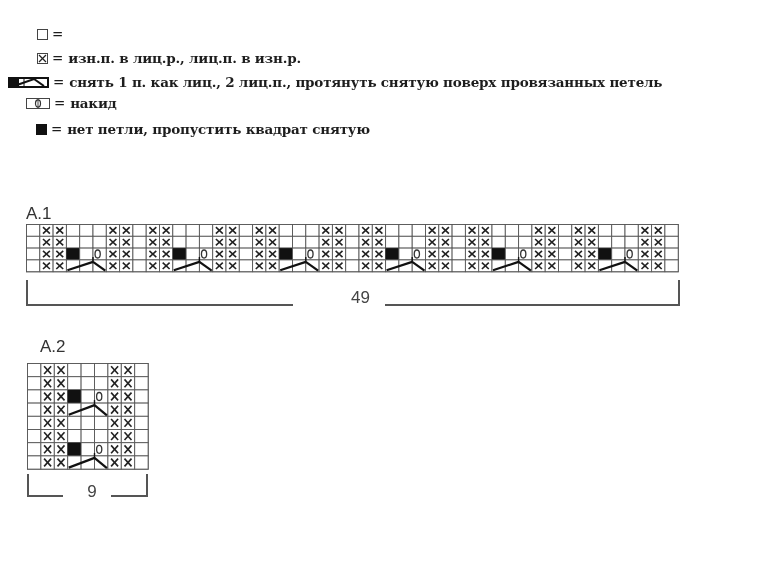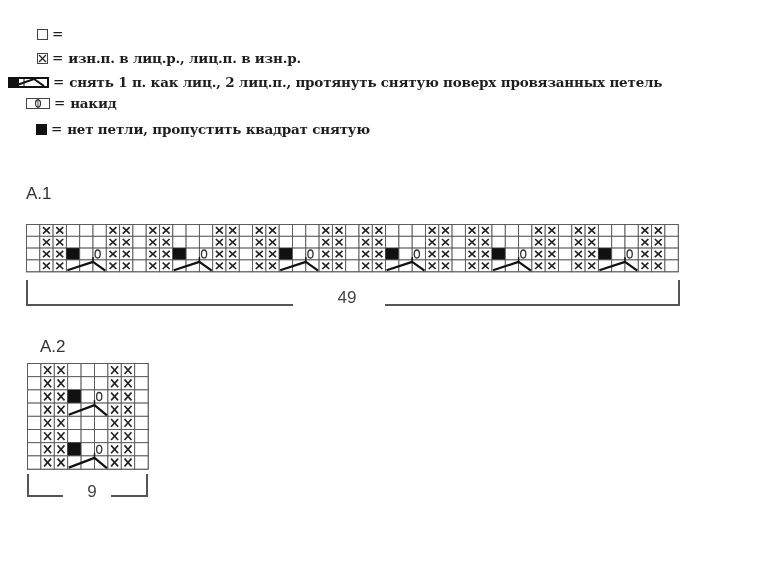--- a/index.html
+++ b/index.html
@@ -59,21 +59,21 @@
     <span class="leg-eq">=</span>
     <span>накид</span>
   </div>
   <div class="leg-row" style="left:36px;top:121px;">
     <span class="leg-icon ic-black"></span>
     <span class="leg-eq">=</span>
     <span>нет петли, пропустить квадрат снятую</span>
   </div>
 </div>
 
-<div class="chart-label" style="left:26px;top:184px;">A.1</div>
+<div class="chart-label" style="left:26px;top:204px;">A.1</div>
 <svg class="grid" id="grid-a1" style="left:26px;top:224px;" width="654" height="50">
     <rect x="0.5" y="0.5" width="651.7" height="47.2" fill="#fff" stroke="#555555" stroke-width="1.2"></rect>
     <g>
       <rect x="0.5" y="0.5" width="13.3" height="11.8" fill="#fff" stroke="#555555" stroke-width="0.9"></rect>
     </g>
     <g>
       <rect x="13.8" y="0.5" width="13.3" height="11.8" fill="#fff" stroke="#555555" stroke-width="0.9"></rect>
       <line x1="17" y1="3.2" x2="23.900000000000002" y2="9.600000000000001" stroke="#222222" stroke-width="1.6"></line>
       <line x1="23.900000000000002" y1="3.2" x2="17" y2="9.600000000000001" stroke="#222222" stroke-width="1.6"></line>
     </g>
@@ -887,21 +887,21 @@
       <line x1="492.6" y1="32.900000000000006" x2="492.6" y2="38.900000000000006" stroke="#111" stroke-width="1.4"></line>
     </g>
     <g>
       <line x1="573.4" y1="46.2" x2="599" y2="37.900000000000006" stroke="#111" stroke-width="2.2"></line>
       <line x1="599" y1="37.900000000000006" x2="611.3" y2="46.7" stroke="#111" stroke-width="2.2"></line>
       <line x1="599" y1="32.900000000000006" x2="599" y2="38.900000000000006" stroke="#111" stroke-width="1.4"></line>
     </g>
   </svg>
 <div class="frame" style="left:26px;top:280px;width:654px;height:26px;"></div>
 <div class="ruler-gap" style="left:293px;top:302px;width:92px;"></div>
-<div class="ruler-num" style="left:318px;top:288px;width:46px;">49</div>
+<div class="ruler-num" style="left:318px;top:288px;width:46px;text-align:right;">49</div>
 
 <div class="chart-label" style="left:40px;top:337px;text-align:center;">A.2</div>
 <svg class="grid" id="grid-a2" style="left:27px;top:363px;" width="122" height="108">
     <rect x="0.5" y="0.5" width="120.60000000000001" height="105.6" fill="#fff" stroke="#555555" stroke-width="1.2"></rect>
     <g>
       <rect x="0.5" y="0.5" width="13.4" height="13.2" fill="#fff" stroke="#555555" stroke-width="0.9"></rect>
     </g>
     <g>
       <rect x="13.9" y="0.5" width="13.4" height="13.2" fill="#fff" stroke="#555555" stroke-width="0.9"></rect>
       <line x1="17.1" y1="3.2" x2="24.1" y2="11" stroke="#222222" stroke-width="1.6"></line>

